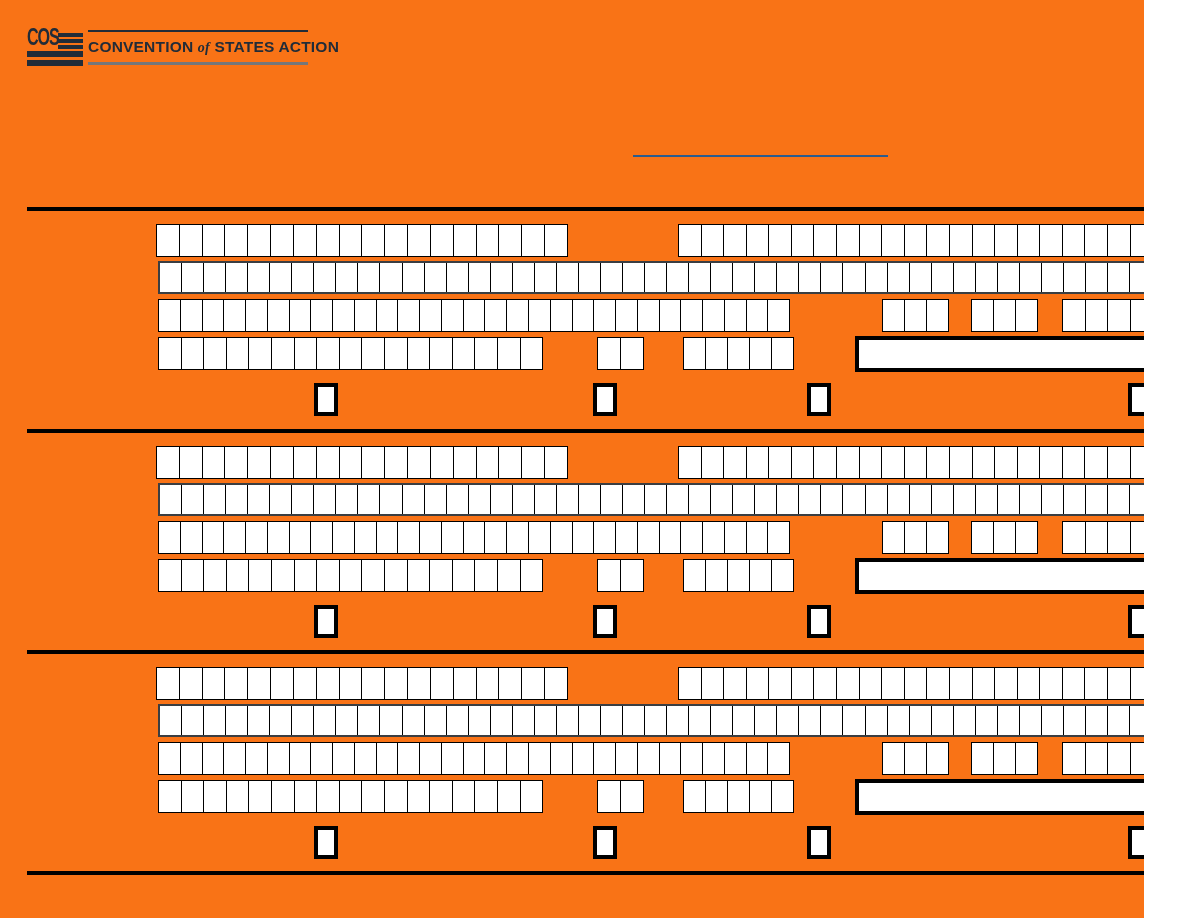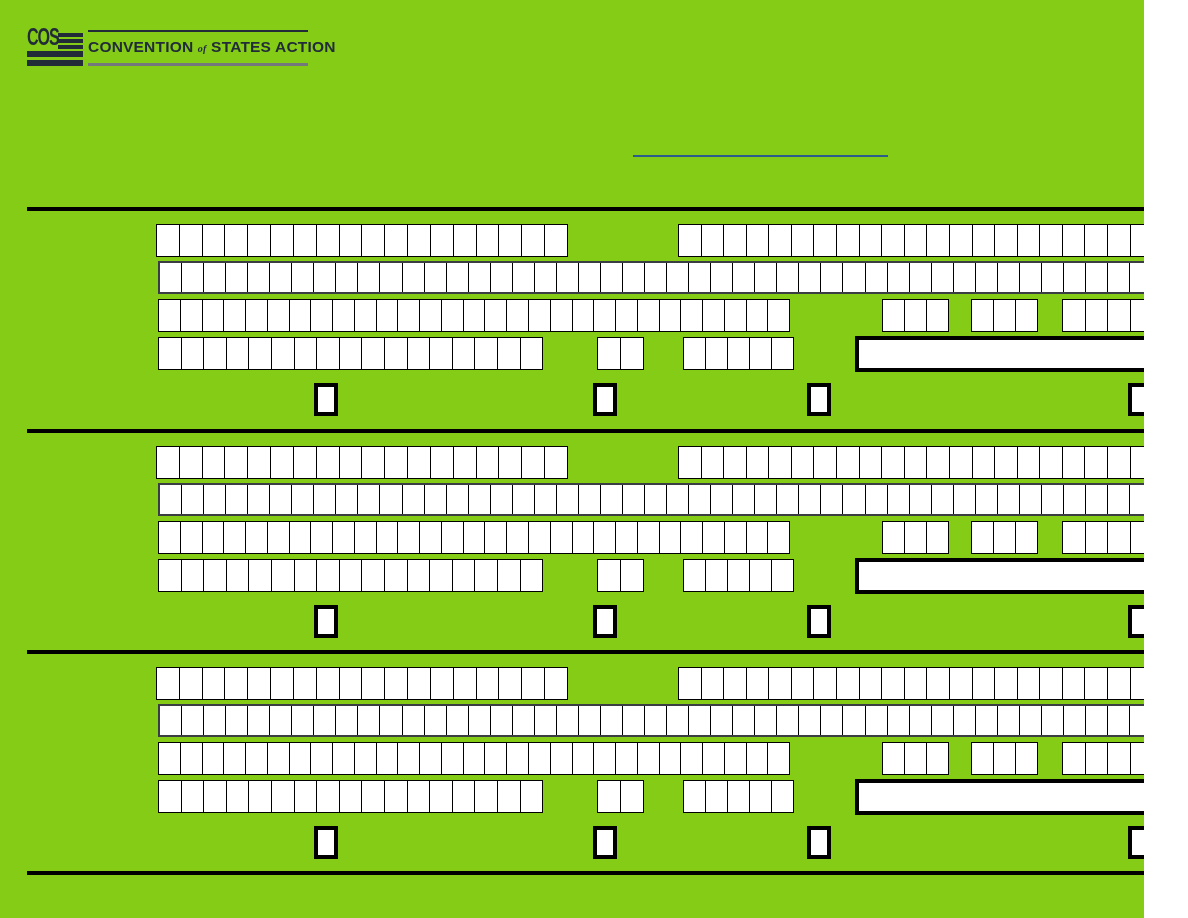--- a/index.html
+++ b/index.html
@@ -1,18 +1,18 @@
 <!DOCTYPE html>
 <html><head>
 <meta charset="utf-8">
 <style>
   * { margin:0; padding:0; box-sizing:border-box; }
   html,body { background:#ffffff; }
   .page {
-    position:relative; width:1144px; height:918px; background:#84cc16;
+    position:relative; width:1144px; height:918px; background:#f97316;
     font-family:"Liberation Sans", sans-serif; overflow:hidden;
   }
 
   
   .flag { position:absolute; left:27px; top:30px; width:56px; height:36px; }
   .cos-text {
     position:absolute; left:0; top:-3px; color:#222c38;
     font-weight:bold; font-size:23px; letter-spacing:-1.5px;
     transform:scaleX(0.70); transform-origin:left top; line-height:21px;
   }
@@ -20,21 +20,21 @@
   .flag-stripe-r.s1 { top:3px; } .flag-stripe-r.s2 { top:9px; } .flag-stripe-r.s3 { top:15px; }
   .flag-stripe-f { position:absolute; left:0; width:56px; height:6px; background:#222c38; }
   .flag-stripe-f.s4 { top:21px; } .flag-stripe-f.s5 { top:30px; }
 
   .wordmark { position:absolute; left:88px; top:30px; width:220px; }
   .wm-rule-top { height:2px; background:#222c38; margin-bottom:5px; }
   .wm-text {
     color:#222c38; font-weight:bold; font-size:15.5px; letter-spacing:0.2px;
     white-space:nowrap; line-height:20px;
   }
-  .wm-of { font-family:"Liberation Serif", serif; font-style:italic; font-weight:600; font-size:10px; }
+  .wm-of { font-family:"Liberation Serif", serif; font-style:italic; font-weight:600; font-size:14px; }
   .wm-rule-bottom { height:3px; background:#74777b; margin-top:4px; }
 
   
   .header-underline { position:absolute; left:633px; top:155px; width:255px; height:2px; background:#2b5c8e; }
 
   
   .sep { position:absolute; left:27px; width:1126px; height:4px; background:#000; }
   .sep.final { top:871px; }
 
   

